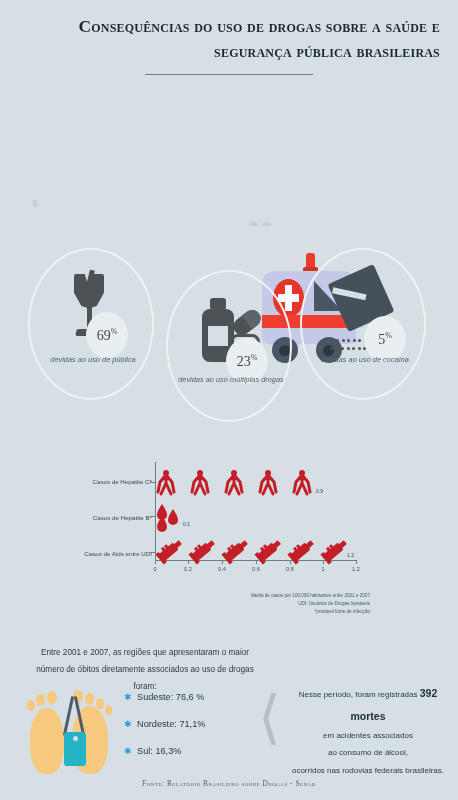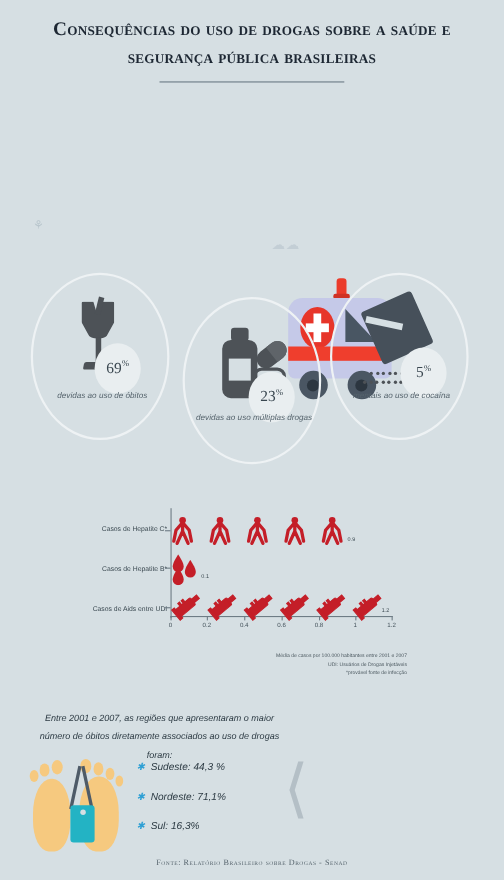--- a/index.html
+++ b/index.html
@@ -5,21 +5,21 @@
   * { box-sizing: border-box; margin: 0; padding: 0; }
   html, body {
     width: 458px; height: 800px;
     background: #d6dfe3;
     font-family: "Liberation Sans", sans-serif;
     overflow: hidden;
   }
   .page { position: relative; width: 458px; height: 800px; background: #d6dfe3; }
 
   
-  .title-wrap { padding-top: 14px; text-align: center; }
+  .title-wrap { padding-top: 14px; text-align: right; }
   .title {
     font-family: "Liberation Serif", serif;
     font-variant: small-caps;
     font-weight: 700;
     color: #1d2733;
     font-size: 17.5px;
     line-height: 1.42;
     letter-spacing: .2px;
     padding: 0 18px;
   }
@@ -130,21 +130,21 @@
   .row-lbl { position:absolute; right:462px; font-size:6.2px; color:#3b4951; white-space:nowrap; }
   .row-wrap { position:absolute; left:155px; }
   .row-dash { position:absolute; left:-5px; width:5px; height:1px; background:#6e7c85; }
   .val { position:absolute; font-size:5px; color:#3b4951; }
   .chart-note {
     position:absolute; left:155px; top:132px; width:215px; text-align:right;
     font-size:4.6px; line-height:1.75; color:#4c5960;
   }
 
   
-  .bottom { position:absolute; top:640px; left:0; width:458px; height:150px;font-style:italic; }
+  .bottom { position:absolute; top:640px; left:0; width:458px; height:150px; }
   .bottom-head {
     position:absolute; left:26px; top:4px; width:238px; text-align:center;
     font-size:8.2px; line-height:2.1; color:#2c3a43;
   }
   .regions { position:absolute; left:124px; top:52px; }
   .region-item { position:relative; font-size:9.2px; color:#2c3a43; margin-bottom:17px; padding-left:13px; }
   .region-item .star { position:absolute; left:0; top:0px; color:#2e9fd4; font-size:9px; }
 
   .foot-icon { position:absolute; left:26px; top:48px; width:96px; height:92px; }
   .foot-icon .sole { position:absolute; background:#f6c97f; border-radius:48% 48% 42% 42%; }
@@ -204,21 +204,21 @@
     <div class="circ c1">
       <div class="glass">
         <div class="bowl"></div>
           <div class="shard"></div>
           <div class="stem"></div>
           <div class="base"></div>
       </div>
       <div class="pct-bubble" style="left:56px; top:62px;">
         <span class="pct"><span>69</span><sup>%</sup></span>
       </div>
-      <div class="circ-cap" style="top:104px;">devidas ao uso de óbitos</div>
+      <div class="circ-cap" style="top:104px;">devidas ao uso de pública</div>
     </div>
 
     <div class="circ c2">
       <div class="bottle">
         <div class="neck"></div>
           <div class="body2"></div>
           <div class="label"></div>
       </div>
       <div class="pill-a">
           <div class="half"></div>
@@ -236,21 +236,21 @@
         </div>
       <div class="coke-row coke-1">
         <span></span><span></span><span></span><span></span><span></span><span></span><span></span><span></span>
       </div>
       <div class="coke-row coke-2">
         <span></span><span></span><span></span><span></span><span></span><span></span><span></span><span></span><span></span>
       </div>
       <div class="pct-bubble" style="left:62px; top:66px;">
         <span class="pct"><span>5</span><sup>%</sup></span>
       </div>
-      <div class="circ-cap" style="top:104px;">mentais ao uso de cocaína</div>
+      <div class="circ-cap" style="top:104px;">devidas ao uso de cocaína</div>
     </div>
   </div>
 
   <div class="chart">
     <div class="chart-axis-y"></div>
     <div class="chart-axis-x"></div>
 
     <div class="row-lbl" style="top:18px; right:306px;">Casos de Hepatite C*</div>
     <div class="row-wrap" style="top:8px;">
       <div class="row-dash" style="top:14px;"></div>
@@ -387,30 +387,36 @@
       <div class="toe" style="left:79px; top:17px; width:7px;  height:10px;"></div>
       <div class="tag-str"></div>
       <div class="tag-str2"></div>
       <div class="tag-body"></div>
       <div class="tag-hole"></div>
     </div>
 
     <div class="regions">
       <div class="region-item">
         <span class="star">✱</span>
-        <span>Sudeste: 44,3 %</span>
+        <span>Sudeste: 76,6 %</span>
       </div>
       <div class="region-item">
         <span class="star">✱</span>
         <span>Nordeste: 71,1%</span>
       </div>
       <div class="region-item">
         <span class="star">✱</span>
         <span>Sul: 16,3%</span>
       </div>
     </div>
   </div>
 
   <div class="chev">⟨</div>
 
+  <div class="right-note">
+    <span>Nesse período, foram registradas </span><span class="big2">392 mortes</span><br>
+    <span>em acidentes associados</span><br>
+    <span>ao consumo de álcool,</span><br>
+    <span>ocorridos nas rodovias federais brasileiras.</span>
+  </div>
 
   <div class="source">Fonte: Relatório Brasileiro sobre Drogas - Senad</div>
 </div>
 
 </body></html>

